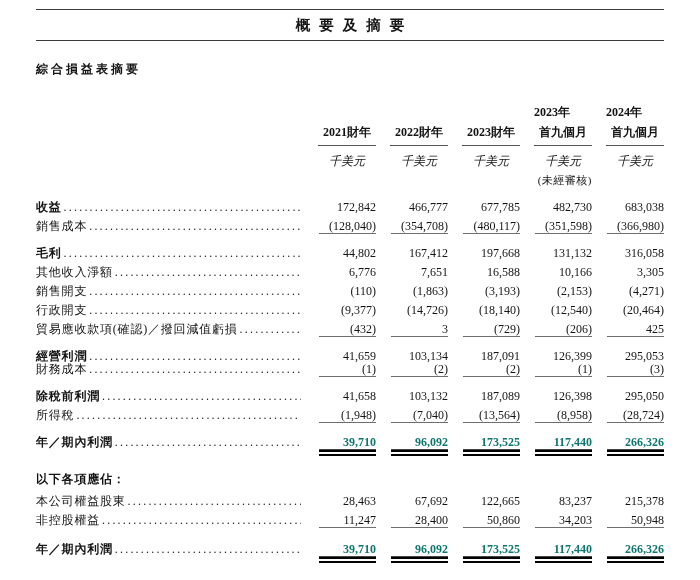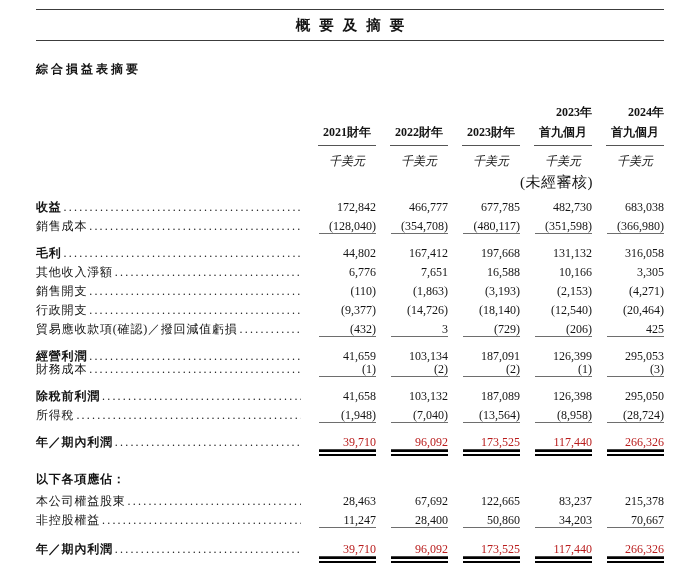--- a/index.html
+++ b/index.html
@@ -21,48 +21,48 @@
 
   .section-title { margin-top:20px; font-weight:bold; font-size:12px; letter-spacing:3px; }
 
   
   .fintable { margin-top:26px; font-size:12px; }
   .hrow, .brow { display:flex; align-items:baseline; }
   .lbl-col { flex:1 1 auto; min-width:0; display:flex; align-items:baseline; }
   .vcell { flex:0 0 72px; width:72px; text-align:right; white-space:nowrap; }
 
   .hp { height:20px; }
-  .hdr-period { display:inline-block; min-width:58px; text-align:right; font-weight:bold; }
+  .hdr-period { display:inline-block; min-width:58px; text-align:left; font-weight:bold; }
   .hy { height:24px; }
   .hdr-year {
     display:inline-block; min-width:58px; text-align:center; font-weight:bold;
     border-bottom:1px solid #555; padding-bottom:4px;
   }
   .hu { height:20px; padding-top:5px; }
   .hdr-unit { display:inline-block; min-width:58px; text-align:center; font-style:italic; }
   .hn { height:16px; }
-  .hdr-note { display:inline-block; min-width:64px; font-size:15px; letter-spacing:0.5px; }
+  .hdr-note { display:inline-block; min-width:64px; font-size:11px; letter-spacing:0.5px; }
 
   .tbody { margin-top:12px; }
   .brow { line-height:13px; }
   .row-label { white-space:nowrap; letter-spacing:0.8px; }
   .b { font-weight:bold; }
   .leader { flex:1 1 auto; overflow:hidden; white-space:nowrap; margin:0 3px 0 2px; }
   .leader::before {
     content:"........................................................................................................................";
     letter-spacing:2.2px; color:#222;
   }
   .num { display:inline-block; min-width:57px; text-align:right; position:relative; }
   .num.u1 { border-bottom:1px solid #6e6e6e; }
   .num.u2 { border-bottom:1px solid #444; }
   .num.u2::after {
     content:""; position:absolute; left:0; right:0; bottom:-7px; height:6px;
     border-top:2px solid #000; border-bottom:2px solid #000; box-sizing:border-box;
   }
-  .num.bv { font-weight:normal; color:#b91c1c; }
+  .num.bv { font-weight:bold; color:#0f766e; }
 </style>
 </head>
 <body>
 
 <div class="page">
   <div class="inner">
 
     <div class="banner">
       <span class="banner-title">概要及摘要</span>
     </div>
@@ -260,21 +260,21 @@
           </div>
           <div class="brow" style="margin-top: 6px;">
             <div class="lbl-col">
               <span class="row-label">非控股權益</span>
               <span class="leader"></span>
             </div>
             <div class="vcell"><span class="num u1">11,247</span></div>
             <div class="vcell"><span class="num u1">28,400</span></div>
             <div class="vcell"><span class="num u1">50,860</span></div>
             <div class="vcell"><span class="num u1">34,203</span></div>
-            <div class="vcell"><span class="num u1">70,667</span></div>
+            <div class="vcell"><span class="num u1">50,948</span></div>
           </div>
           <div class="brow" style="margin-top: 15px;">
             <div class="lbl-col">
               <span class="row-label b">年／期內利潤</span>
               <span class="leader"></span>
             </div>
             <div class="vcell"><span class="num u2 bv">39,710</span></div>
             <div class="vcell"><span class="num u2 bv">96,092</span></div>
             <div class="vcell"><span class="num u2 bv">173,525</span></div>
             <div class="vcell"><span class="num u2 bv">117,440</span></div>

